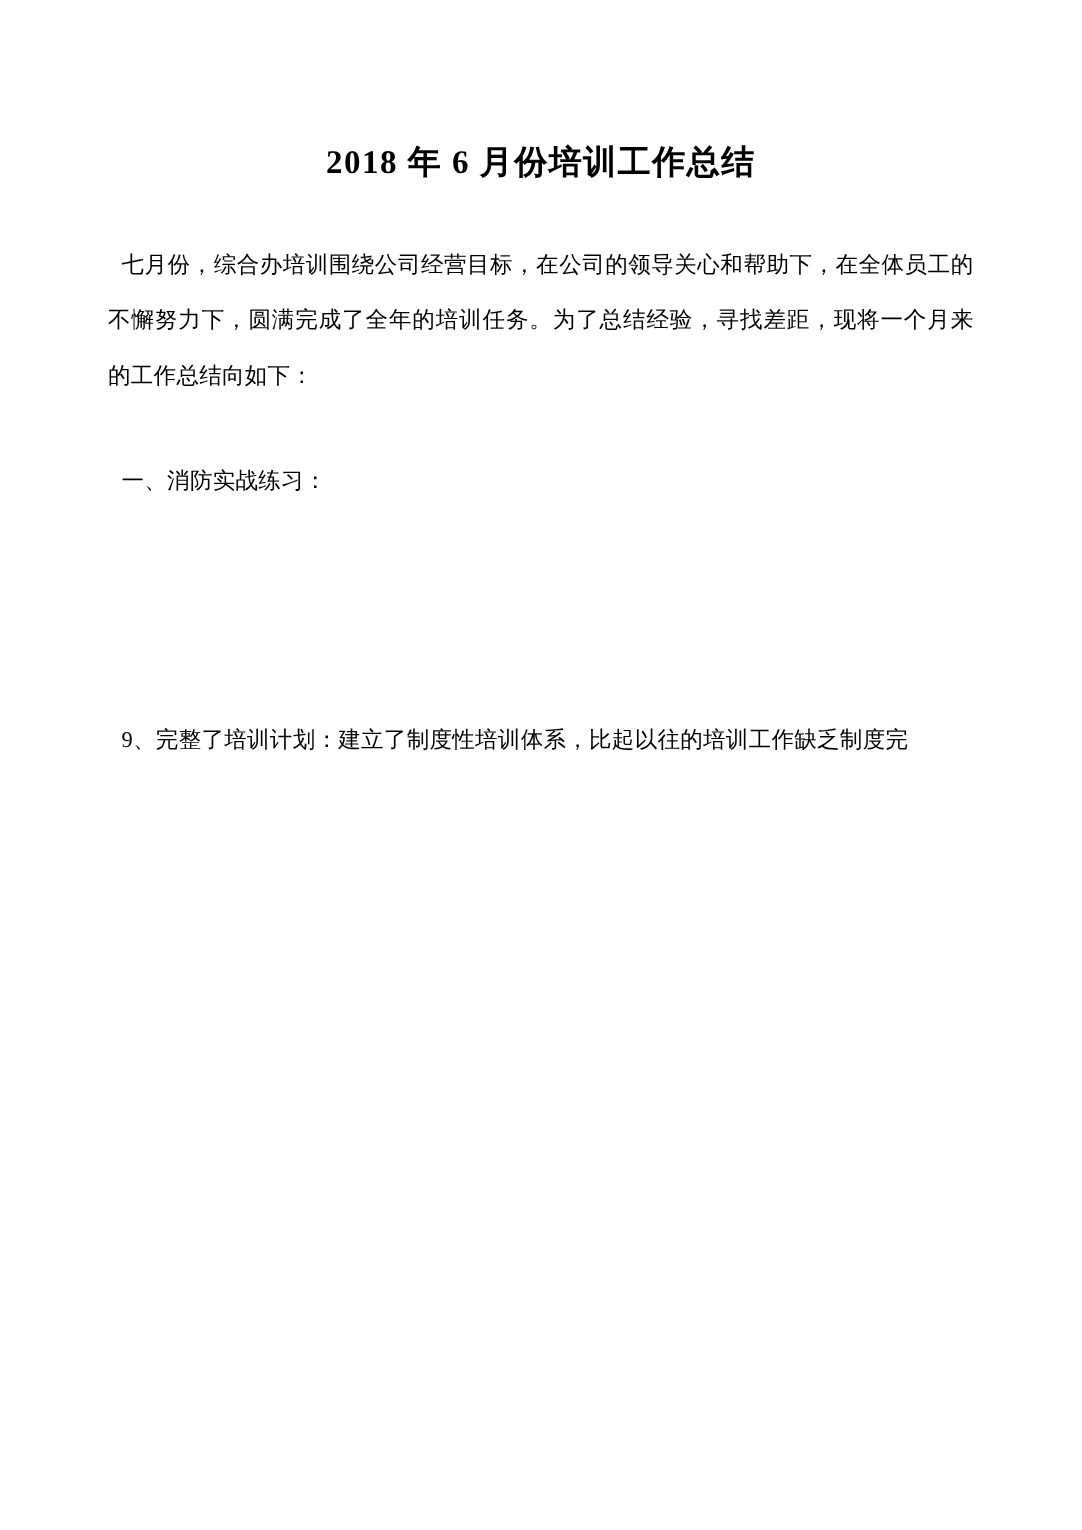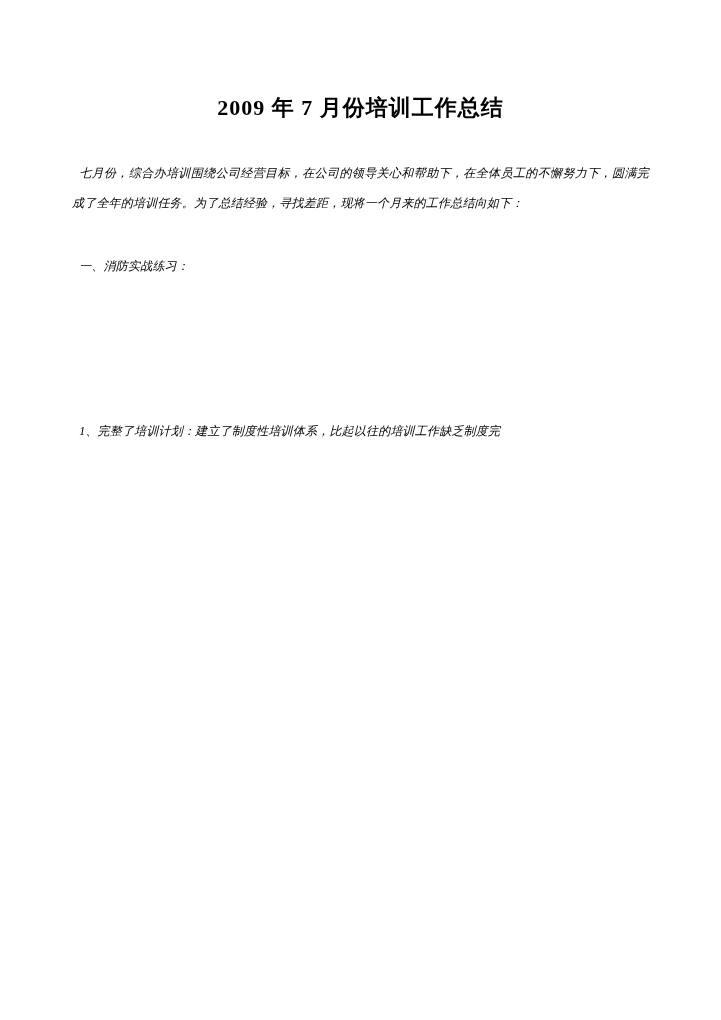--- a/index.html
+++ b/index.html
@@ -29,57 +29,56 @@
     font-weight: bold;
     letter-spacing: 1px;
     margin: 18px 0 0 0;
     line-height: 1.6;
     font-family: "Liberation Serif", "DejaVu Serif", serif;
   }
   .body-block {
     margin-top: 34px;
   }
   p.para {
-    font-size: 12px;
+    font-size: 15px;
     line-height: 2.45;
     margin: 0 0 0 0;
     text-align: justify;
     text-justify: inter-ideograph;
     letter-spacing: 0.2px;
-    font-style: italic;
   }
   p.para.indent {
     text-indent: 0.6em;
   }
   .para-gap {
     height: 34px;
   }
 </style>
 </head>
 <body>
 
 <div class="page">
 
-  <h1 class="doc-title">2009 年 7 月份培训工作总结</h1>
+  <h1 class="doc-title">2018 年 6 月份培训工作总结</h1>
 
   <div class="body-block">
 
     <p class="para indent">七月份，综合办培训围绕公司经营目标，在公司的领导关心和帮助下，在全体员工的不懈努力下，圆满完成了全年的培训任务。为了总结经验，寻找差距，现将一个月来的工作总结向如下：</p>
 
     <div class="para-gap"></div>
 
     <p class="para indent">一、消防实战练习：</p>
 
     <div class="para-gap"></div>
 
 
     <div class="para-gap"></div>
 
 
     <div class="para-gap"></div>
 
 
     <div class="para-gap"></div>
 
-    <p class="para indent">1、完整了培训计划：建立了制度性培训体系，比起以往的培训工作缺乏制度完</p>
+    <p class="para indent">9、完整了培训计划：建立了制度性培训体系，比起以往的培训工作缺乏制度完</p>
 
   </div>
 </div>
 
 </body></html>

